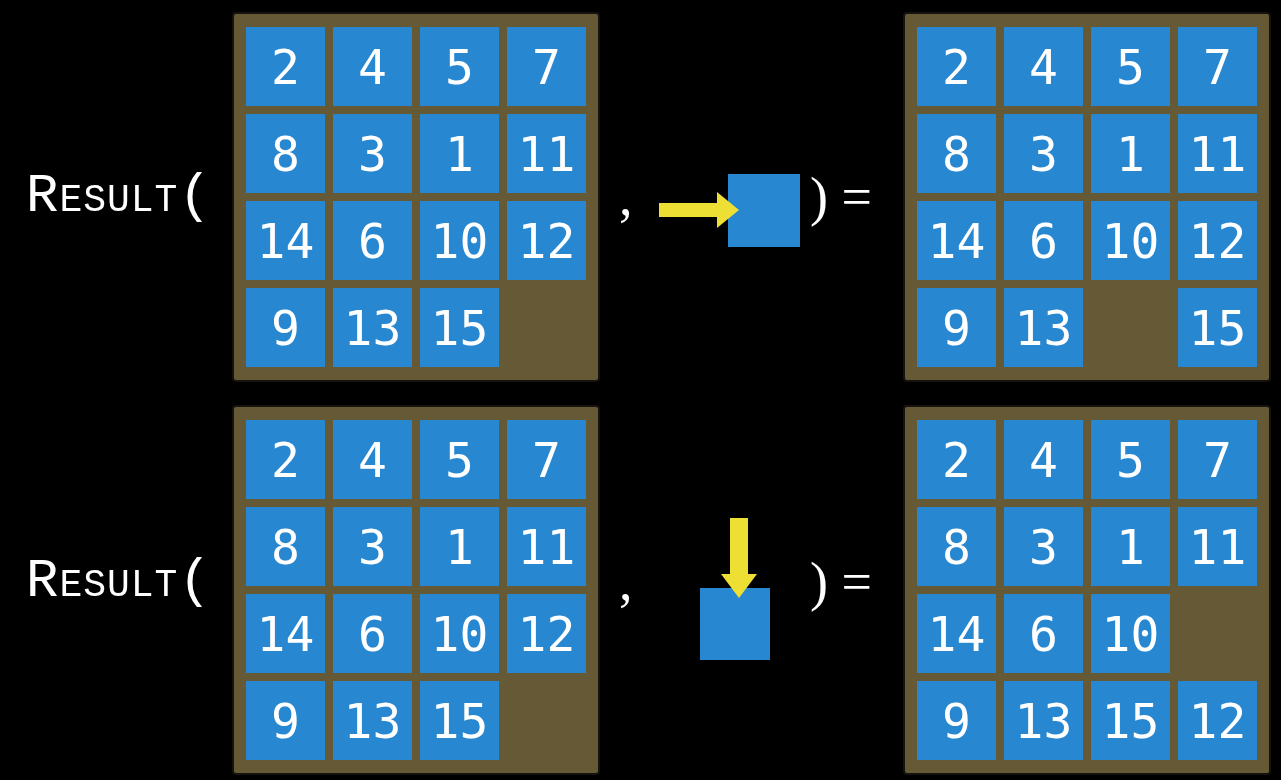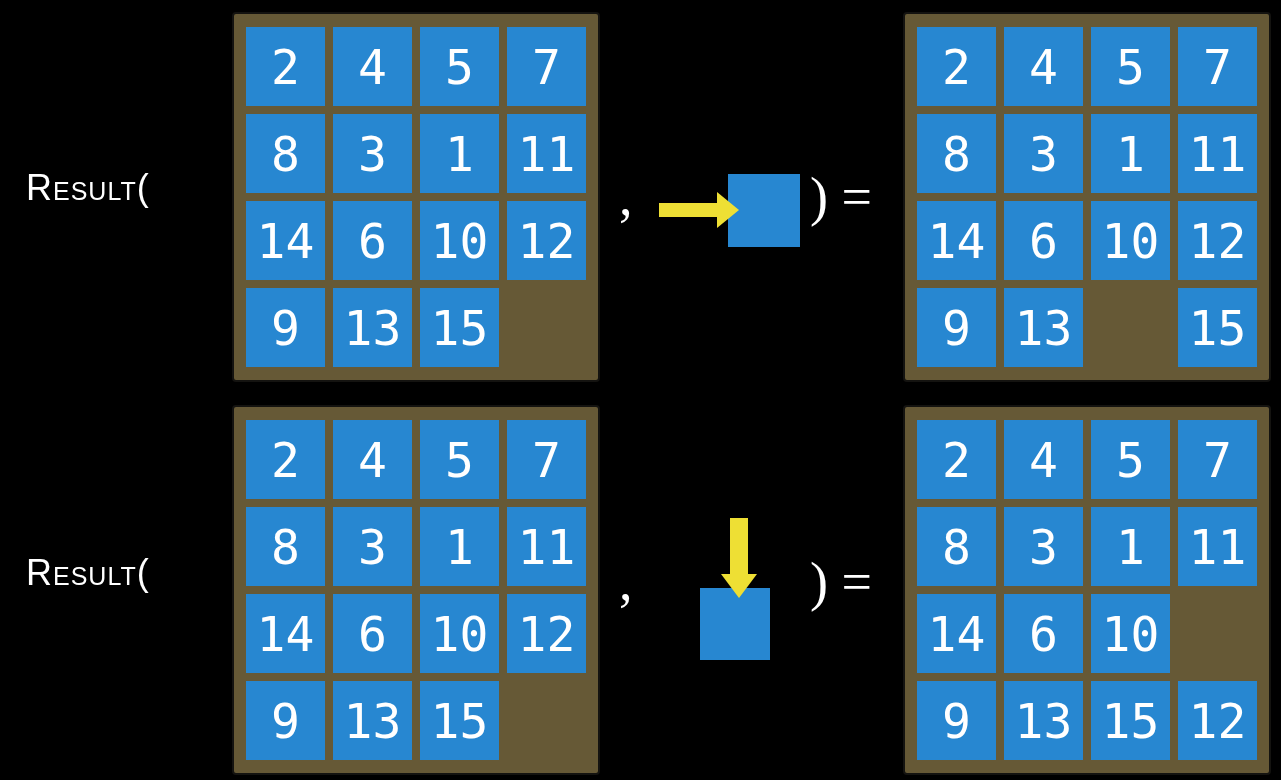--- a/index.html
+++ b/index.html
@@ -17,22 +17,22 @@
     position: relative;
     width: 1281px;
     height: 780px;
     background: var(--bg);
     overflow: hidden;
     font-family: "Liberation Serif", serif;
   }
   .serif-label {
     position: absolute;
     color: var(--text);
-    font-family: Liberation Sans, sans-serif;
-    font-size: 36px;
+    font-family: Liberation Mono, monospace;
+    font-size: 54px;
     line-height: 1;
     font-variant: small-caps;
     letter-spacing: 1px;
     white-space: pre;
   }
   .symbol {
     position: absolute;
     color: var(--text);
     font-family: "Liberation Serif", serif;
     font-size: 54px;

